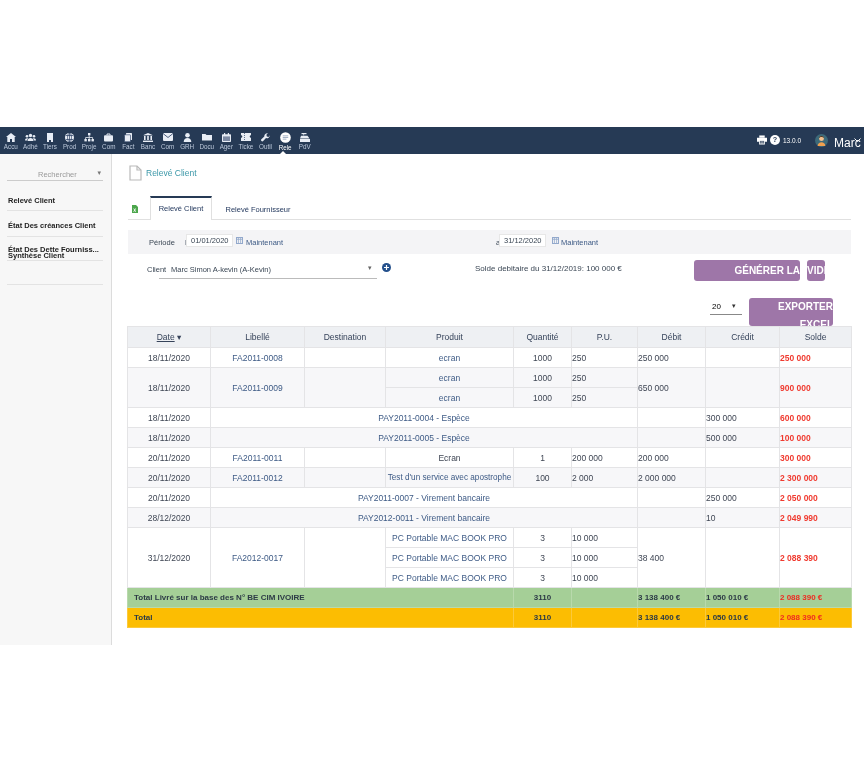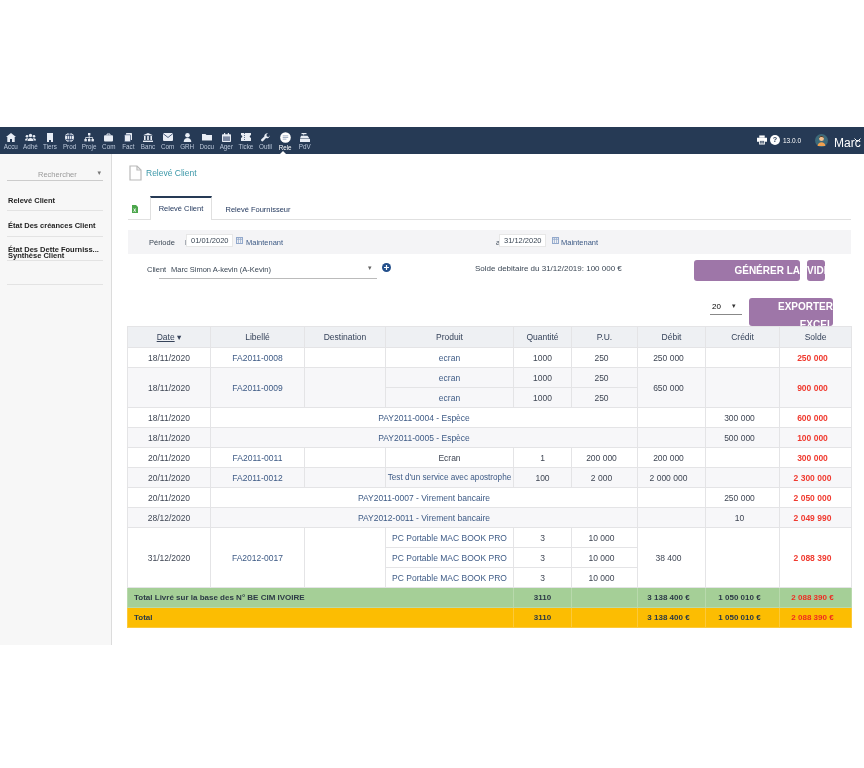--- a/index.html
+++ b/index.html
@@ -43,21 +43,21 @@
 .btn { position:absolute; background:#9e76a8; color:#fff; font-weight:bold; font-size:10px; text-align:right; border-radius:3px; }
 .f3 { position:absolute; left:16px; top:132px; width:723px; height:40px; }
 
 
 #tbl { position:absolute; left:15px; top:172px; }
 table { border-collapse:collapse; table-layout:fixed; width:724px; font-size:8.5px;border-radius:21px; }
 td,th { border:1px solid #e4e4e6; height:20px; text-align:center; color:#3f4654; font-weight:normal; overflow:hidden; white-space:nowrap; }
 thead th { background:#eef0f3; color:#36435a; height:21px; font-size:8.5px; }
 tr.alt td { background:#f7f7f9; }
 td.lnk { color:#3d5a85; }
-td.r { text-align:center; padding-right:6px;margin-top:7px; }
+td.r { text-align:left; padding-right:6px;margin-top:7px; }
 td.red { color:#f03b30; font-weight:bold; }
 tr.green td { background:#a5cf97; border-color:#b8d9ac; color:#2c3a46; font-weight:bold; font-size:8px; }
 tr.orange td { background:#fcbd02; border-color:#fcc93a; color:#2c3a46; font-weight:bold; font-size:8px; }
 td.tl { text-align:left; padding-left:6px; font-size:8.5px; }
 tr.green td.red, tr.orange td.red { color:#ef2b22; }
 </style>
 </head>
 <body>
 <div id="page">
 

